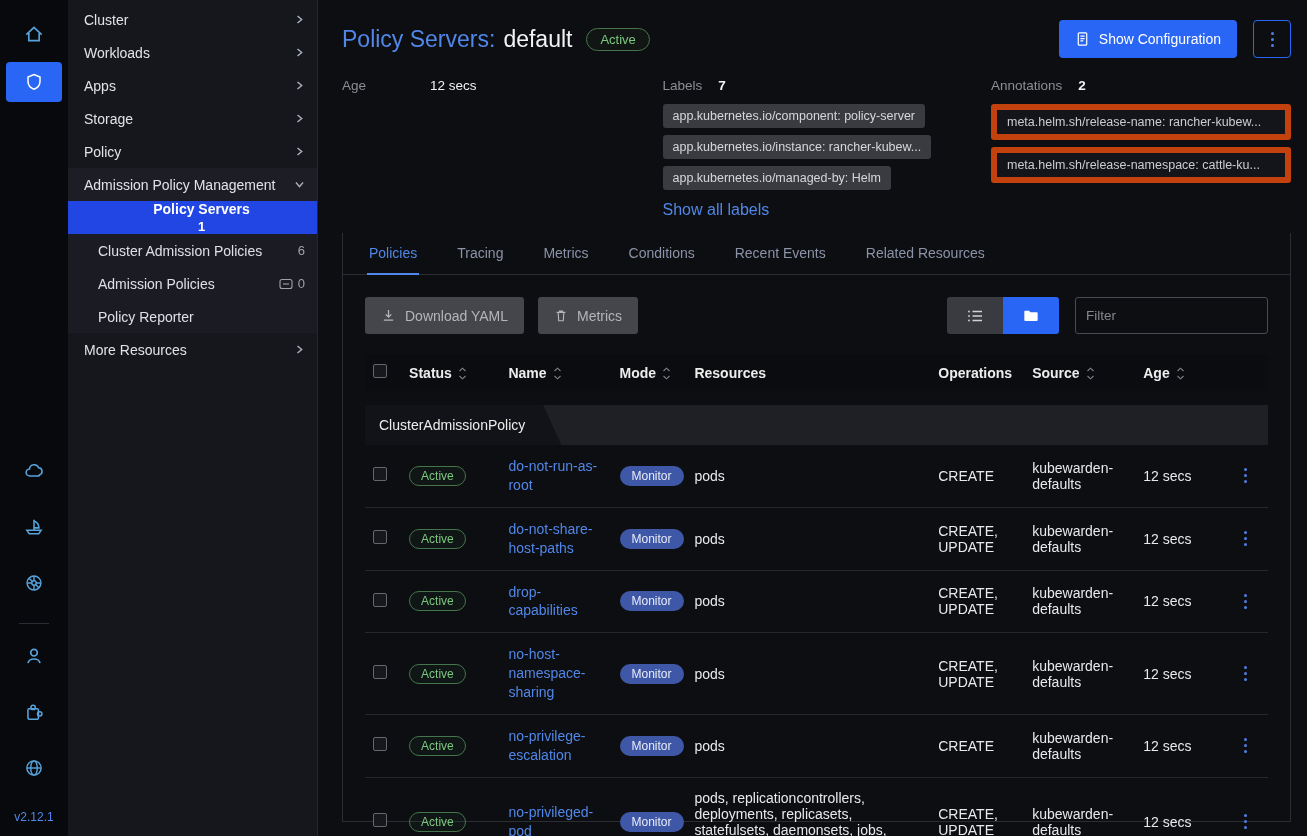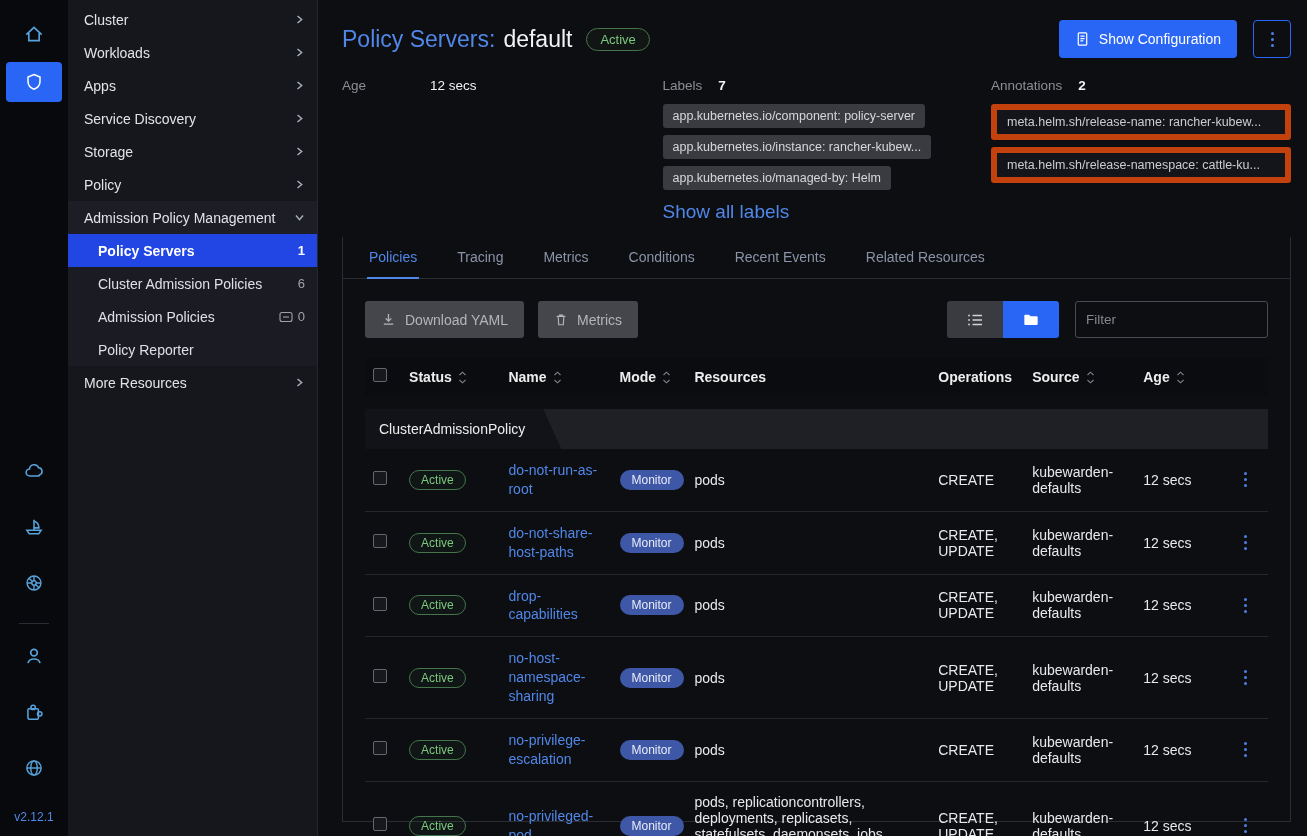--- a/index.html
+++ b/index.html
@@ -30,21 +30,21 @@
   
   .sidebar{width:250px;background:#16171d;border-right:1px solid #26272e;flex-shrink:0;
            padding-top:3px;display:flex;flex-direction:column;}
   .nav-item{height:33px;display:flex;align-items:center;justify-content:space-between;
             padding:0 12px 0 16px;color:#e2e3e7;cursor:pointer;}
   .nav-item .chev{color:#aab0bc;display:flex;}
   .nav-group-header{background:#1d1e25;}
   .nav-children{background:#1b1c23;}
   .nav-child{height:33px;display:flex;align-items:center;justify-content:space-between;
              padding:0 12px 0 30px;cursor:pointer;color:#dfe0e5;}
-  .nav-child.selected{background:var(--nav-selected);color:#fff;font-weight:bold;}
+  .nav-child.selected{background:var(--nav-selected);color:#fff;font-weight:bold;flex-direction:column;}
   .nav-count{font-size:13px;color:#9fa1a9;display:flex;align-items:center;gap:5px;}
   .nav-child.selected .nav-count{color:#fff;}
 
   
   .main{flex:1;display:flex;flex-direction:column;padding:14px 16px 14px 24px;min-width:0;}
   .page-header{display:flex;align-items:center;margin:6px 0 20px;}
   .page-title{font-size:23px;font-weight:400;display:flex;align-items:center;}
   .title-prefix{color:var(--link);margin-right:8px;}
   .title-name{color:#f2f3f5;}
   .badge-active{border:1px solid var(--green-border);color:var(--green);border-radius:20px;
@@ -63,21 +63,21 @@
   .detail-col1{width:322px;}
   .detail-col2{width:330px;}
   .detail-col3{flex:1;}
   .kv{display:flex;font-size:13.5px;}
   .kv-label{color:#8c8e96;width:88px;}
   .kv-value{color:#f0f1f3;}
   .detail-head{font-size:13.5px;color:#8c8e96;margin-bottom:11px;display:flex;gap:16px;align-items:baseline;}
   .detail-head b{color:#f0f1f3;font-size:13.5px;}
   .chip-list{display:flex;flex-direction:column;gap:7px;align-items:flex-start;}
   .chip{background:var(--chip-bg);color:#d6d7db;font-size:12.5px;padding:5px 10px;border-radius:3px;}
-  .link{color:var(--link);font-size:19px;cursor:pointer;margin-top:11px;display:inline-block;}
+  .link{color:var(--link);font-size:16px;cursor:pointer;margin-top:11px;display:inline-block;}
   .anno-chip{width:300px;border:6px solid #c2410c;background:#14151a;color:#cbccd1;font-size:12.5px;
              padding:5px 10px;border-radius:3px;white-space:nowrap;overflow:hidden;text-overflow:ellipsis;}
 
   
   .tab-card{flex:1;display:flex;flex-direction:column;border:1px solid var(--panel-border);
             border-top:none;margin-top:12px;min-height:0;}
   .tabs{display:flex;gap:36px;padding:0 24px;border-bottom:1px solid var(--panel-border);}
   .tab{padding:12px 2px;color:#8b93a8;cursor:pointer;border-bottom:2px solid transparent;margin-bottom:-1px;}
   .tab.active{color:var(--link);border-bottom-color:var(--link);}
   .card-body{padding:22px 22px 0;flex:1;min-height:0;}
@@ -214,28 +214,20 @@
   <div class="nav-item">
     <span>Workloads</span>
     <span class="chev">
         <svg width="11" height="11" viewBox="0 0 10 10" fill="none" stroke="currentColor" stroke-width="1.3">
           <polyline points="3.2,1.8 7,5 3.2,8.2"></polyline>
         </svg>
       </span>
   </div>
   <div class="nav-item">
     <span>Apps</span>
-    <span class="chev">
-        <svg width="11" height="11" viewBox="0 0 10 10" fill="none" stroke="currentColor" stroke-width="1.3">
-          <polyline points="3.2,1.8 7,5 3.2,8.2"></polyline>
-        </svg>
-      </span>
-  </div>
-  <div class="nav-item">
-    <span>Service Discovery</span>
     <span class="chev">
         <svg width="11" height="11" viewBox="0 0 10 10" fill="none" stroke="currentColor" stroke-width="1.3">
           <polyline points="3.2,1.8 7,5 3.2,8.2"></polyline>
         </svg>
       </span>
   </div>
   <div class="nav-item">
     <span>Storage</span>
     <span class="chev">
         <svg width="11" height="11" viewBox="0 0 10 10" fill="none" stroke="currentColor" stroke-width="1.3">

